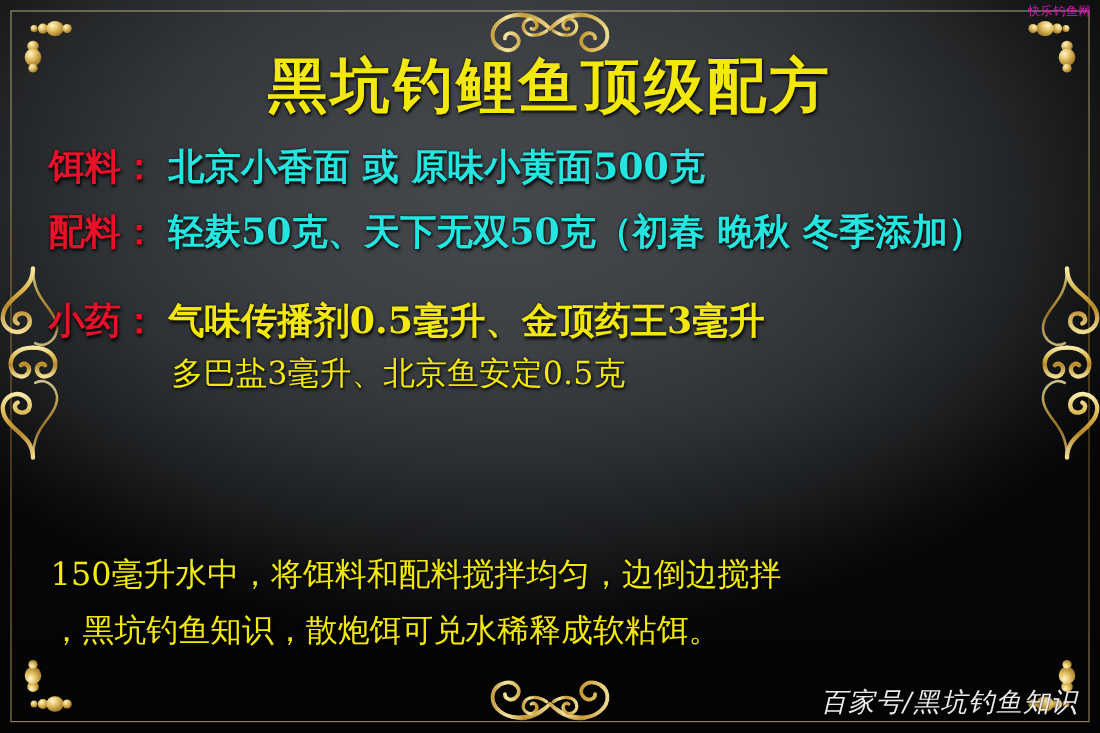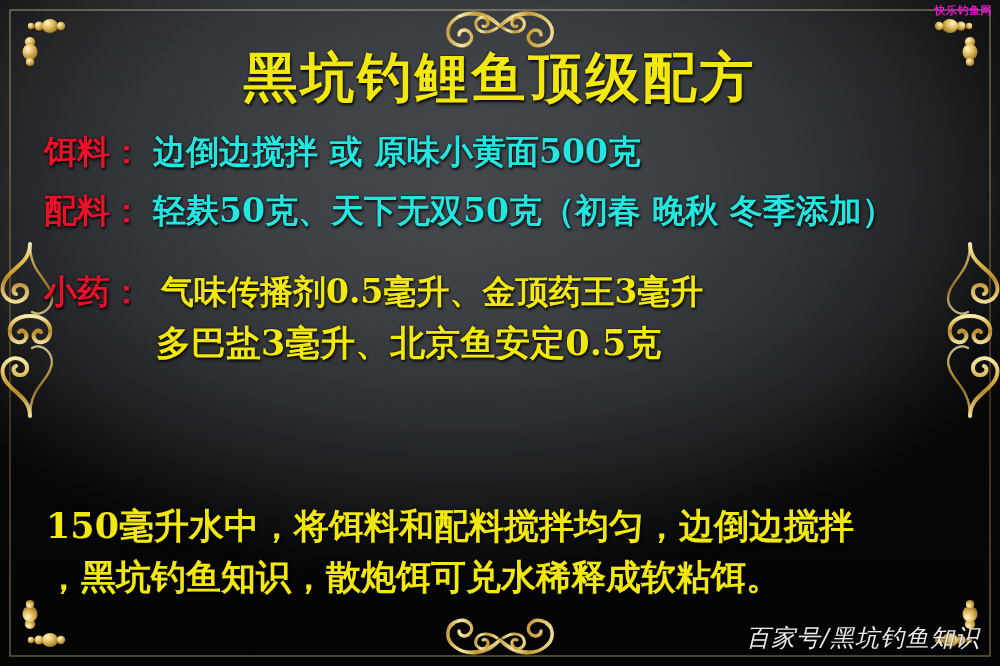--- a/index.html
+++ b/index.html
@@ -77,38 +77,38 @@
   .line .label {
     color: #e8112a;
     text-shadow: 0 0 2px rgba(0,0,0,0.9), 1px 2px 3px rgba(0,0,0,0.85);
     margin-right: 10px;
     text-align: center;
   }
   .line .body {
     text-shadow: 0 0 2px rgba(0,0,0,0.9), 1px 2px 3px rgba(0,0,0,0.85);
   }
   .body.cyan  { color: #24e6e0; }
-  .body.yellow{ color: #f2e80c; margin-left: 8px; }
+  .body.yellow{ color: #f2e80c; }
 
   .cont {
     position: absolute;
     white-space: nowrap;
-    font-size: 35px;
+    font-size: 29px;
     line-height: 1;
-    font-weight: bold;
+    font-weight: normal;
     color: #f2e80c;
     text-shadow: 0 0 2px rgba(0,0,0,0.9), 1px 2px 3px rgba(0,0,0,0.85);
   }
 
   .watermark {
     position: absolute;
     top: 3px;
     right: 8px;
     font-size: 11px;
-    font-weight: bold;
+    font-weight: normal;
     letter-spacing: 0.5px;
     color: #e418c8;
     font-family: "DejaVu Sans", "Liberation Sans", sans-serif;
     z-index: 6;
     text-align: right;
   }
 
   .credit {
     position: absolute;
     right: 20px;
@@ -247,21 +247,21 @@
     <g transform="translate(970,330) scale(-1,1)">
       <use href="#sideScroll"></use>
     </g>
   </svg>
 
   <div class="content">
 
     <div class="title">黑坑钓鲤鱼顶级配方</div>
 
     <div class="line" style="top:135px">
-      <span class="label">饵料：</span><span class="body cyan">边倒边搅拌 或 原味小黄面500克</span>
+      <span class="label">饵料：</span><span class="body cyan">北京小香面 或 原味小黄面500克</span>
     </div>
 
     <div class="line" style="top:194px">
       <span class="label">配料：</span><span class="body cyan">轻麸50克、天下无双50克（初春 晚秋 冬季添加）</span>
     </div>
 
     <div class="line" style="top:275px">
       <span class="label">小药：</span><span class="body yellow">气味传播剂0.5毫升、金顶药王3毫升</span>
     </div>
     <div class="cont" style="top:325px; left:156px">多巴盐3毫升、北京鱼安定0.5克</div>

